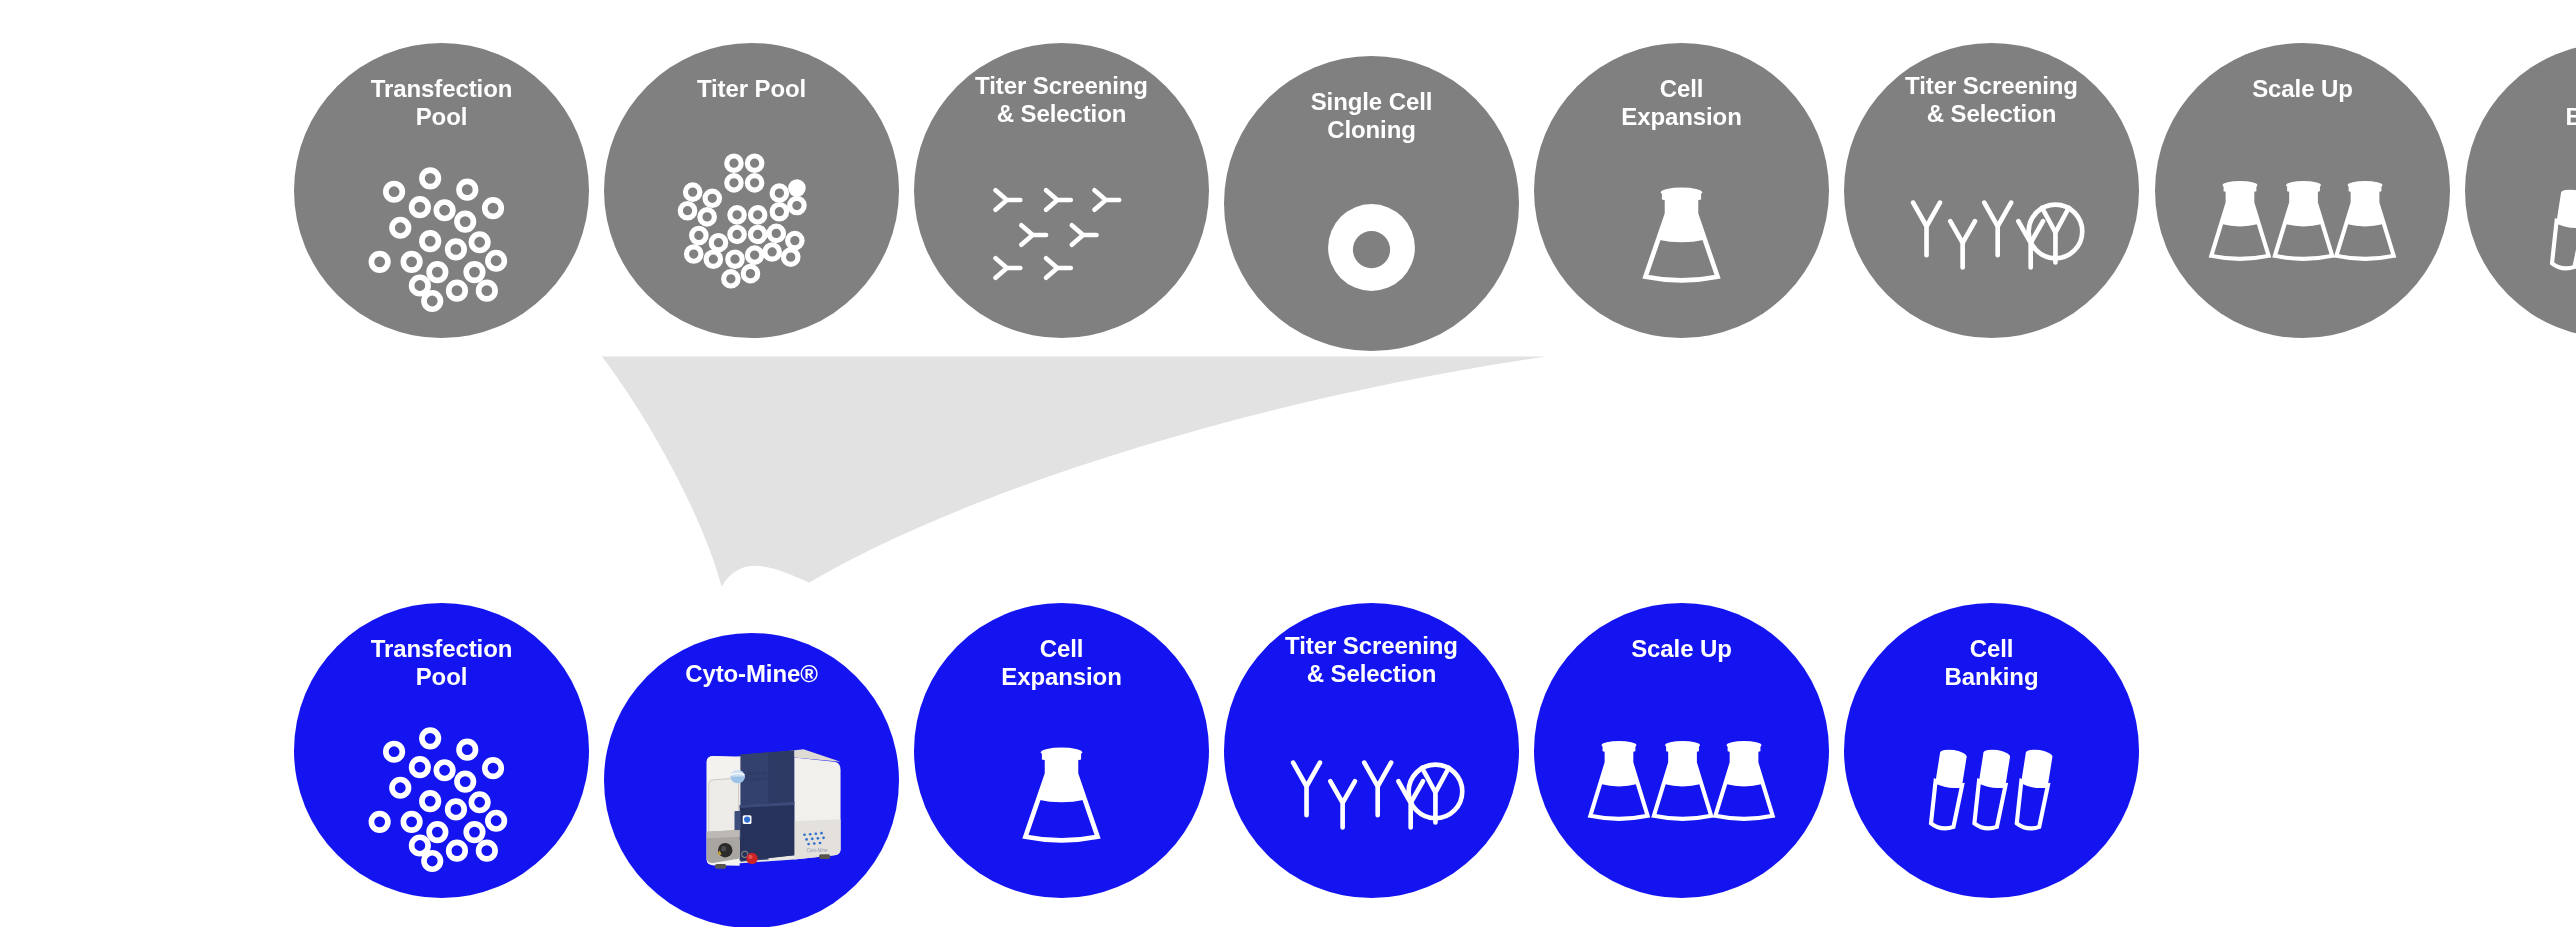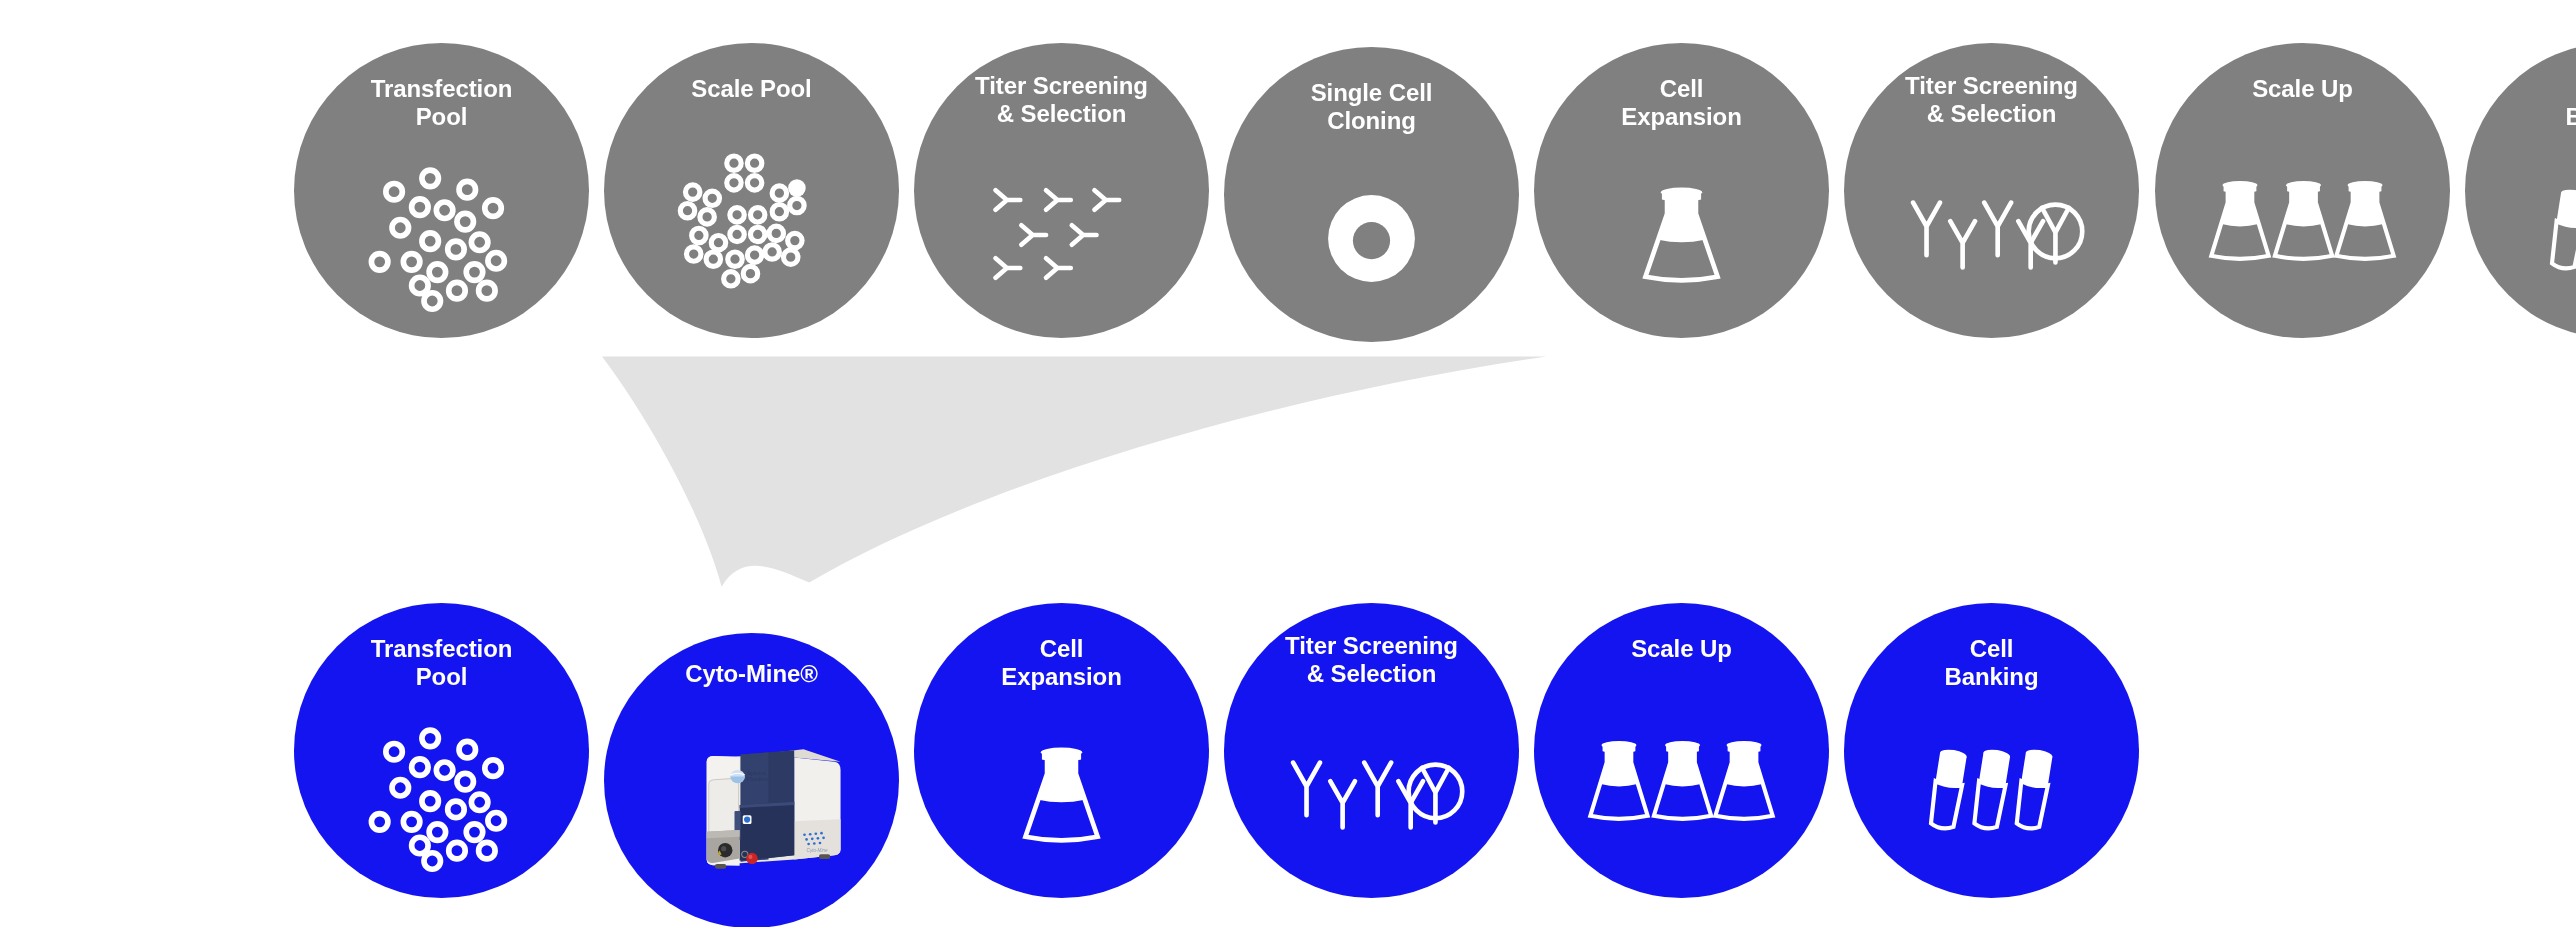--- a/index.html
+++ b/index.html
@@ -109,21 +109,21 @@
           <circle cx="108" cy="228" r="16"></circle>
           <circle cx="180" cy="238" r="16"></circle>
           <circle cx="238" cy="238" r="16"></circle>
           <circle cx="132" cy="258" r="16"></circle>
         </g>
       </svg>
     </div>
   </div>
 
   <div class="node gray" style="left:604px; top:43px; width:295px; height:295px; padding-top:32px;">
-    <div class="node-label" style="font-size:24px;">Scale Pool</div>
+    <div class="node-label" style="font-size:24px;">Titer Pool</div>
     <div class="node-art">
       <svg width="155" height="129" viewBox="0 0 300 250">
         <g fill="none" stroke="#ffffff" stroke-width="10">
 
           <circle cx="116" cy="14" r="14"></circle>
             <circle cx="156" cy="14" r="14"></circle>
           <circle cx="116" cy="52" r="14"></circle>
             <circle cx="156" cy="52" r="14"></circle>
 
           <circle cx="36" cy="70" r="14"></circle>
@@ -185,21 +185,21 @@
             <path d="M35 52 L35 26 M35 26 L16 4 M35 26 L54 4"></path>
           </g>
           <g transform="translate(106,142) rotate(-90 35 25)">
             <path d="M35 52 L35 26 M35 26 L16 4 M35 26 L54 4"></path>
           </g>
         </g>
       </svg>
     </div>
   </div>
 
-  <div class="node gray" style="left:1224px; top:47px; width:295px; height:295px; padding-top:32px;">
+  <div class="node gray" style="left:1224px; top:56px; width:295px; height:295px; padding-top:32px;">
     <div class="node-label" style="font-size:24px;">Single Cell
 Cloning</div>
     <div class="node-art">
       <svg width="93" height="93" viewBox="0 0 180 180">
         <circle cx="90" cy="90" r="84" fill="#ffffff"></circle>
         <circle cx="90" cy="94" r="36" fill="#808080"></circle>
         <g stroke="#808080" stroke-width="5" fill="none" stroke-linecap="round">
           <g transform="rotate(0 90 94) translate(0,-52)">
             <path d="M90 36 L90 22 M90 22 L82 10 M90 22 L98 10"></path>
           </g>

